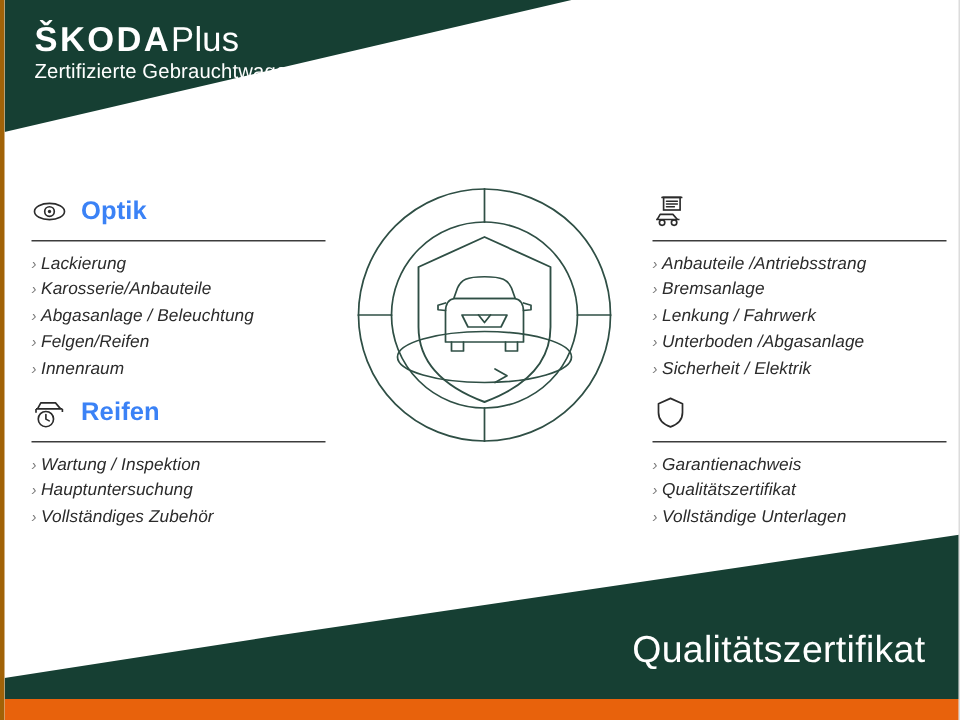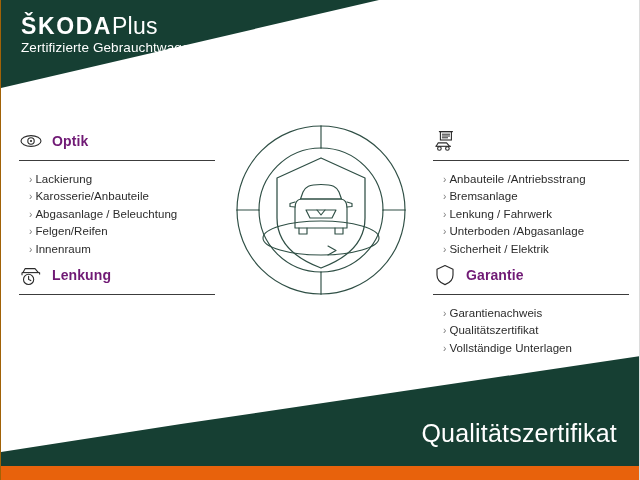--- a/index.html
+++ b/index.html
@@ -9,21 +9,21 @@
   }
   body {
     font-family: "Liberation Sans", sans-serif;
   }
   #page {
     position: relative;
     width: 640px;
     height: 480px;
     overflow: hidden;
     background: #ffffff;
-    border-left: 1px solid #a16207;
+    border-left: 3px solid #a16207;
     border-right: 1px solid #dcdcdc;
     box-sizing: border-box;
   }
 
   
   .header-green {
     position: absolute;
     left: 0;
     top: 0;
     width: 640px;
@@ -109,36 +109,37 @@
     gap: 9px;
     height: 26px;
   }
   .sec-icon {
     width: 24px;
     height: 24px;
     flex: 0 0 24px;
     display: block;
   }
   .sec-title {
-    font-size: 14px;
+    font-size: 17px;
     font-weight: bold;
-    color: #701a75;
+    color: #3b82f6;
     letter-spacing: 0.1px;
     white-space: nowrap;
   }
   .sec-rule {
     height: 1px;
     background: #3c3c3c;
     margin-top: 6px;
     margin-bottom: 7px;
   }
   ul.sec-list {
     list-style: none;
-    margin: 10px;
+    margin: 0;
     padding: 0;
+    font-style: italic;
   }
   ul.sec-list li {
     font-size: 11.5px;
     color: #2b2b2b;
     line-height: 16.4px;
     white-space: nowrap;
     letter-spacing: 0.05px;
   }
   ul.sec-list li .chev {
     color: #7a7a7a;
@@ -191,23 +192,28 @@
 
   <div class="col col-left col-bottom">
     <div class="sec-head">
       <svg class="sec-icon" viewBox="0 0 24 24">
         <path d="M4 9.6 L6.2 5.6 L16 5.6 L19.4 9.6" fill="none" stroke="#2b2b2b" stroke-width="1.1" stroke-linejoin="round"></path>
         <path d="M3 9.6 L20.6 9.6" fill="none" stroke="#2b2b2b" stroke-width="1.1"></path>
         <path d="M3 9.6 L3 12.2 M20.6 9.6 L20.6 11.6" fill="none" stroke="#2b2b2b" stroke-width="1.1"></path>
         <circle cx="9.6" cy="16.4" r="5.1" fill="#ffffff" stroke="#2b2b2b" stroke-width="1.1"></circle>
         <path d="M9.6 13.3 L9.6 16.4 L11.8 17.6" fill="none" stroke="#2b2b2b" stroke-width="1.1" stroke-linecap="round"></path>
       </svg>
-      <span class="sec-title">Lenkung</span>
-    </div>
-    <div class="sec-rule"></div>
+      <span class="sec-title">Reifen</span>
+    </div>
+    <div class="sec-rule"></div>
+    <ul class="sec-list">
+      <li><span class="chev">›</span><span>Wartung / Inspektion</span></li>
+      <li><span class="chev">›</span><span>Hauptuntersuchung</span></li>
+      <li><span class="chev">›</span><span>Vollständiges Zubehör</span></li>
+    </ul>
   </div>
 
   <div class="col col-right col-top">
     <div class="sec-head">
       <svg class="sec-icon" viewBox="0 0 24 24">
         <rect x="7.4" y="2.6" width="11" height="8.4" fill="none" stroke="#2b2b2b" stroke-width="1.1"></rect>
         <path d="M9.3 5.2 H16.6 M9.3 7 H16.6 M9.3 8.8 H14.6" stroke="#2b2b2b" stroke-width="1" stroke-linecap="round"></path>
         <path d="M6.4 2.6 H19.4" stroke="#2b2b2b" stroke-width="1.2" stroke-linecap="round"></path>
         <path d="M3.2 17.3 L5.1 13.9 L13.6 13.9 L16.6 17.3" fill="none" stroke="#2b2b2b" stroke-width="1.1" stroke-linejoin="round"></path>
         <path d="M2.4 17.3 L18 17.3" stroke="#2b2b2b" stroke-width="1.1"></path>
@@ -223,21 +229,20 @@
       <li><span class="chev">›</span><span>Unterboden /Abgasanlage</span></li>
       <li><span class="chev">›</span><span>Sicherheit / Elektrik</span></li>
     </ul>
   </div>
 
   <div class="col col-right col-bottom">
     <div class="sec-head">
       <svg class="sec-icon" viewBox="0 0 24 24">
         <path d="M12 2.6 L20 6.2 V12 C20 16.8 16.6 20 12 21.6 C7.4 20 4 16.8 4 12 V6.2 Z" fill="none" stroke="#2b2b2b" stroke-width="1.15" stroke-linejoin="round"></path>
       </svg>
-      <span class="sec-title">Garantie</span>
     </div>
     <div class="sec-rule"></div>
     <ul class="sec-list">
       <li><span class="chev">›</span><span>Garantienachweis</span></li>
       <li><span class="chev">›</span><span>Qualitätszertifikat</span></li>
       <li><span class="chev">›</span><span>Vollständige Unterlagen</span></li>
     </ul>
   </div>
 
   <svg class="center-graphic" viewBox="0 0 176 176">

